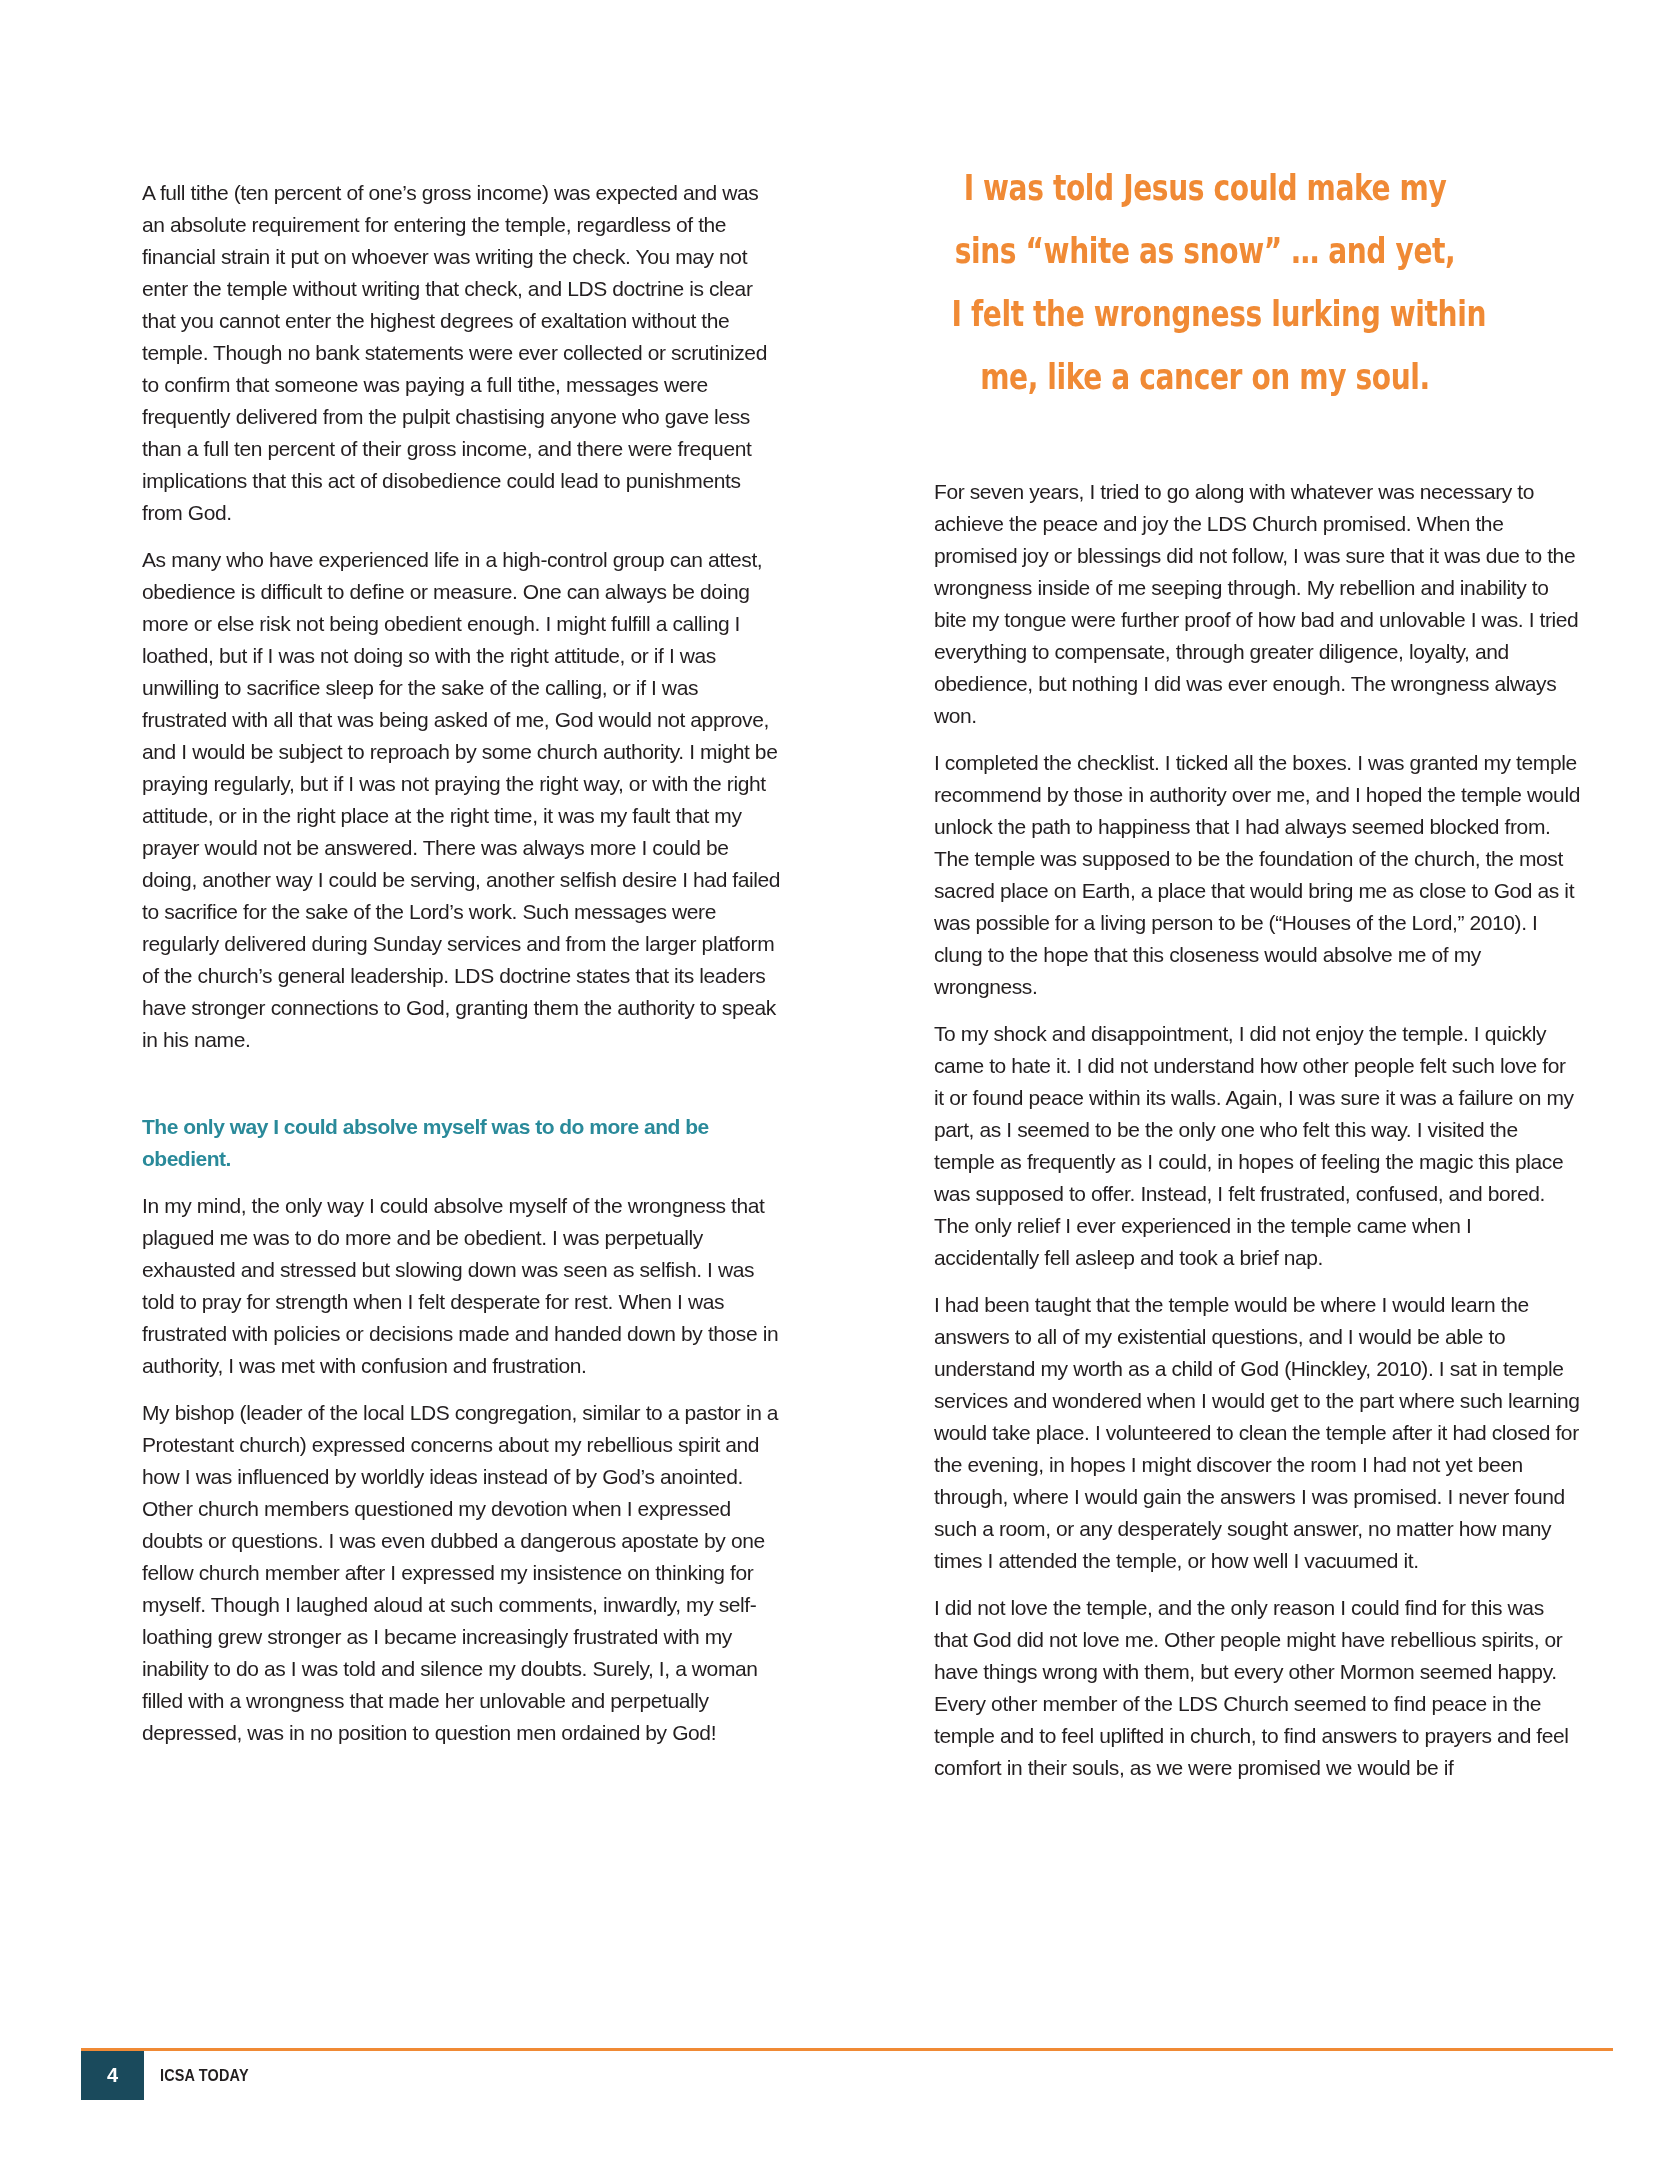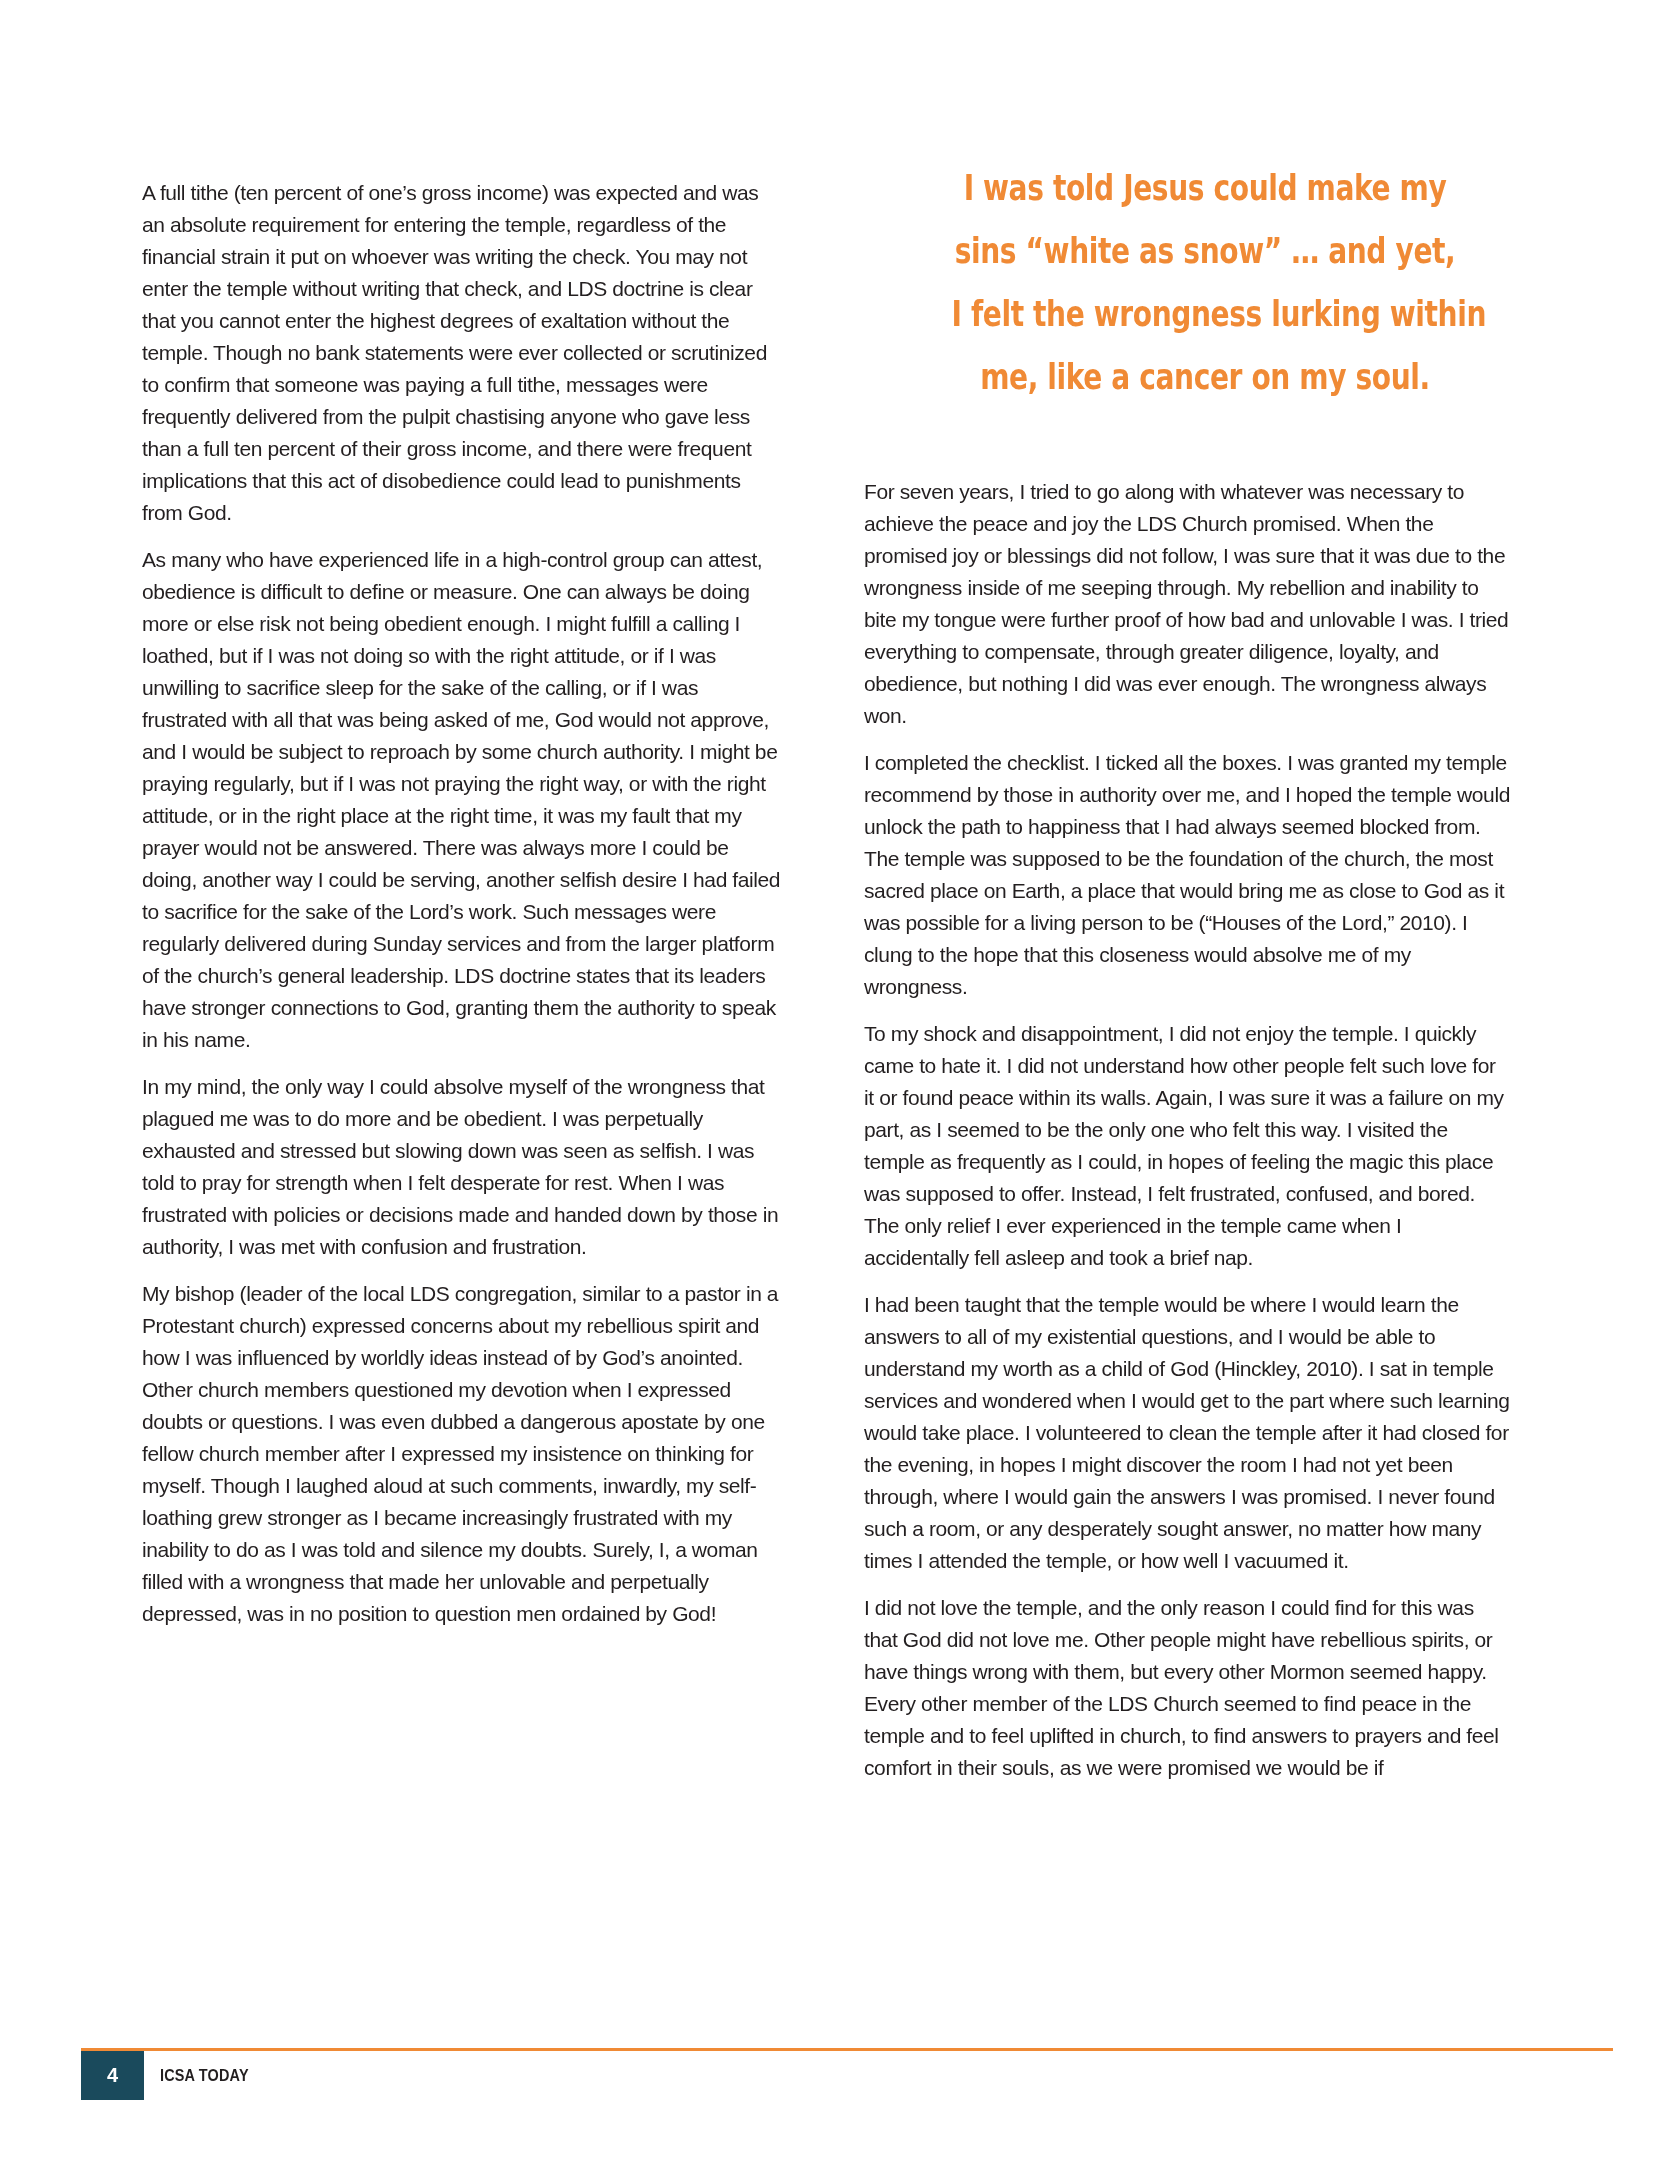--- a/index.html
+++ b/index.html
@@ -7,21 +7,21 @@
     width: 1680px; height: 2174px; position: relative; overflow: hidden;
     font-family: "Liberation Sans", sans-serif; color: #231f20;
   }
   .col {
     position: absolute; top: 0;
     font-family: "Liberation Sans", sans-serif;
     font-size: 21px; line-height: 32px; letter-spacing: -0.4px;
     color: #231f20;
   }
   .col-left { left: 142px; width: 640px; top: 169px; }
-  .col-right { left: 864px; width: 646px; top: 468px; }
+  .col-right { left: 934px; width: 646px; top: 468px; }
   .col p { margin: 8px 0 15px 0; }
   .section-heading {
     color: #2a8a9a; font-weight: bold; margin: 55px 0 15px 0;
     font-size: 21px; line-height: 32px; letter-spacing: -0.5px;
   }
   .pull-quote {
     position: absolute; left: 880px; width: 650px; top: 156px;
     text-align: center; color: #f08a35;
     font-family: "DejaVu Sans", sans-serif; font-weight: bold;
     font-size: 36px; line-height: 63px;
@@ -45,20 +45,21 @@
     font-size: 17px; color: #231f20; letter-spacing: 0.2px;
     transform: scaleX(0.85); transform-origin: left center;
   }
 </style>
 </head>
 <body>
 
 <div class="col col-left">
   <p>A full tithe (ten percent of one’s gross income) was expected and was an absolute requirement for entering the temple, regardless of the financial strain it put on whoever was writing the check. You may not enter the temple without writing that check, and LDS doctrine is clear that you cannot enter the highest degrees of exaltation without the temple. Though no bank statements were ever collected or scrutinized to confirm that someone was paying a full tithe, messages were frequently delivered from the pulpit chastising anyone who gave less than a full ten percent of their gross income, and there were frequent implications that this act of disobedience could lead to punishments from God.</p>
   <p>As many who have experienced life in a high-control group can attest, obedience is difficult to define or measure. One can always be doing more or else risk not being obedient enough. I might fulfill a calling I loathed, but if I was not doing so with the right attitude, or if I was unwilling to sacrifice sleep for the sake of the calling, or if I was frustrated with all that was being asked of me, God would not approve, and I would be subject to reproach by some church authority. I might be praying regularly, but if I was not praying the right way, or with the right attitude, or in the right place at the right time, it was my fault that my prayer would not be answered. There was always more I could be doing, another way I could be serving, another selfish desire I had failed to sacrifice for the sake of the Lord’s work. Such messages were regularly delivered during Sunday services and from the larger platform of the church’s general leadership. LDS doctrine states that its leaders have stronger connections to God, granting them the authority to speak in his name.</p>
+  <h3 class="section-heading">The only way I could absolve myself was to do more and be obedient.</h3>
   <p>In my mind, the only way I could absolve myself of the wrongness that plagued me was to do more and be obedient. I was perpetually exhausted and stressed but slowing down was seen as selfish. I was told to pray for strength when I felt desperate for rest. When I was frustrated with policies or decisions made and handed down by those in authority, I was met with confusion and frustration.</p>
   <p>My bishop (leader of the local LDS congregation, similar to a pastor in a Protestant church) expressed concerns about my rebellious spirit and how I was influenced by worldly ideas instead of by God’s anointed.  Other church members questioned my devotion when I expressed doubts or questions.  I was even dubbed a dangerous apostate by one fellow church member after I expressed my insistence on thinking for myself. Though I laughed aloud at such comments, inwardly, my self-loathing grew stronger as I became increasingly frustrated with my inability to do as I was told and silence my doubts. Surely, I, a woman filled with a wrongness that made her unlovable and perpetually depressed, was in no position to question men ordained by God!</p>
 </div>
 
 <div class="pull-quote">
   <span>I was told Jesus could make my</span>
   <span>sins “white as snow” … and yet,</span>
   <span>I felt the wrongness lurking within</span>
   <span>me, like a cancer on my soul.</span>
 </div>

